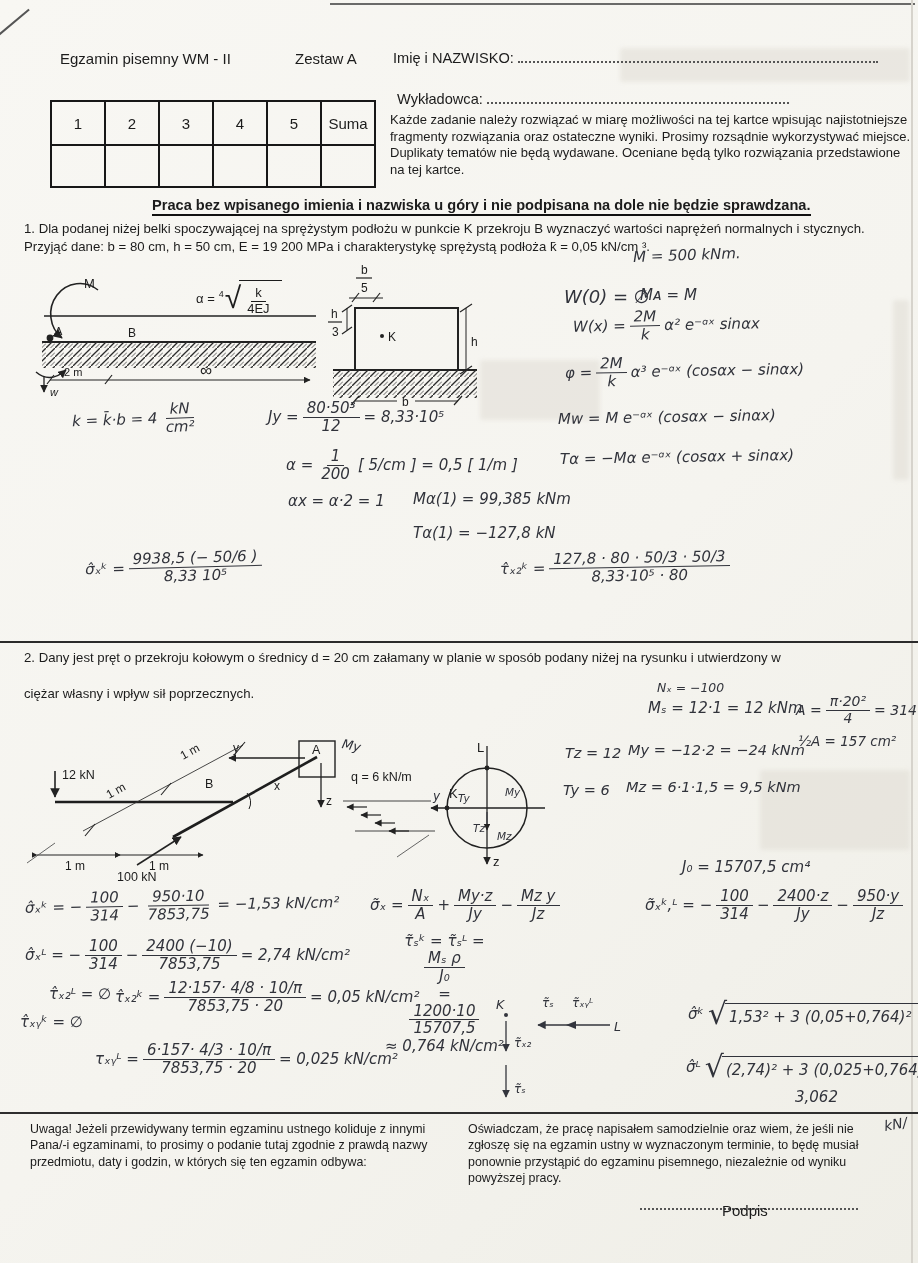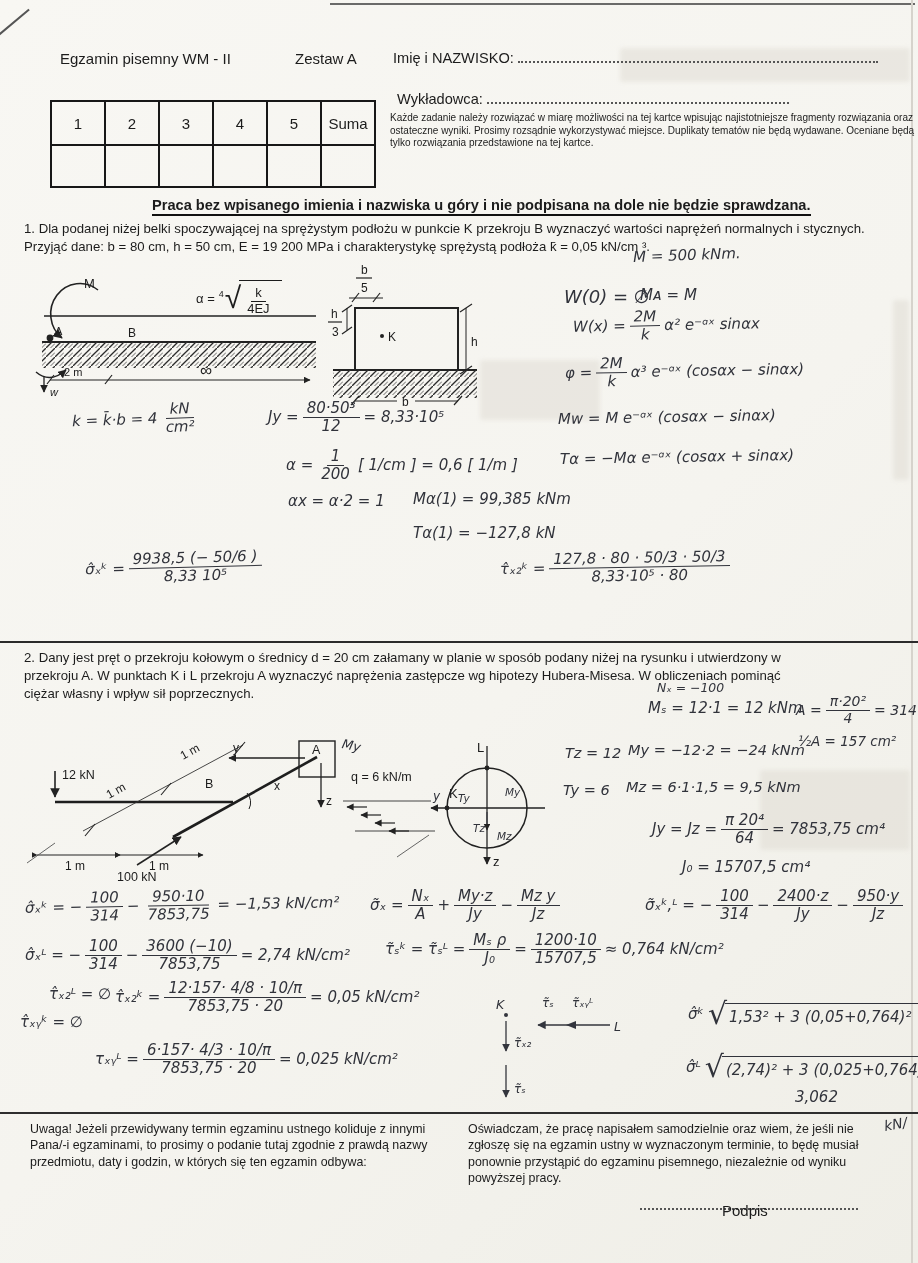--- a/index.html
+++ b/index.html
@@ -44,21 +44,21 @@
   <div class="abs pr" style="left:48px;top:50px;font-size:15px;margin-left:12px;">Egzamin pisemny WM - II</div>
   <div class="abs pr" style="left:295px;top:50px;font-size:15px;">Zestaw A</div>
   <div class="abs pr" style="left:393px;top:50px;font-size:14.6px;">
     <span>Imię i NAZWISKO:</span>
     <span class="dotted" style="width:360px;"></span>
   </div>
   <div class="abs pr" style="left:397px;top:91px;font-size:14.6px;">
     <span>Wykładowca:</span>
     <span class="dotted" style="width:302px;"></span>
   </div>
-  <div class="abs pr" style="left:390px;top:112px;width:528px;font-size:10px;line-height:1.27;">Każde zadanie należy rozwiązać w miarę możliwości na tej kartce wpisując najistotniejsze fragmenty rozwiązania oraz ostateczne wyniki. Prosimy rozsądnie wykorzystywać miejsce. Duplikaty tematów nie będą wydawane. Oceniane będą tylko rozwiązania przedstawione na tej kartce.</div>
+  <div class="abs pr" style="left:390px;top:112px;width:528px;font-size:13px;line-height:1.27;">Każde zadanie należy rozwiązać w miarę możliwości na tej kartce wpisując najistotniejsze fragmenty rozwiązania oraz ostateczne wyniki. Prosimy rozsądnie wykorzystywać miejsce. Duplikaty tematów nie będą wydawane. Oceniane będą tylko rozwiązania przedstawione na tej kartce.</div>
   <div class="abs" style="left:152px;top:196px;">
     <span class="warn pr">Praca bez wpisanego imienia i nazwiska u góry  i  nie podpisana na dole  nie będzie sprawdzana.</span>
   </div>
 
   <table class="score abs" style="left:50px;top:100px;">
     <tbody>
         <tr class="r1">
       <td>1</td>
       <td>2</td>
       <td>3</td>
@@ -192,21 +192,21 @@
         <span class="den">12</span>
       </span>
     <span>= 8,33·10⁵</span>
   </div>
   <div class="abs hw eq" style="left:286px;top:448px;font-size:15px;">
     <span>α =</span>
     <span class="frac">
         <span class="num">1</span>
         <span class="den">200</span>
       </span>
-    <span>[ 1/cm ] = 0,6 [ 1/m ]</span>
+    <span>[ 5/cm ] = 0,5 [ 1/m ]</span>
   </div>
   <div class="abs hw" style="left:288px;top:492px;font-size:15px;">αx = α·2 = 1</div>
   <div class="abs hw" style="left:413px;top:490px;font-size:15px;">Mα(1) = 99,385 kNm</div>
   <div class="abs hw" style="left:413px;top:524px;font-size:15px;">Tα(1) = −127,8 kN</div>
   <div class="abs hw eq" style="left:85px;top:550px;font-size:15px;transform:rotate(-1.5deg);">
     <span>σ̂ₓᵏ =</span>
     <span class="frac">
         <span class="num">9938,5 (− 50/6 )</span>
         <span class="den">8,33 10⁵</span>
       </span>
@@ -215,21 +215,20 @@
     <span>τ̂ₓ₂ᵏ =</span>
     <span class="frac">
         <span class="num">127,8 · 80 · 50/3 · 50/3</span>
         <span class="den">8,33·10⁵ · 80</span>
       </span>
   </div>
 
   <div class="abs" style="left:0;top:641px;width:918px;height:2px;background:#2b2b2b;"></div>
 
   <div class="abs pr" style="left:24px;top:650px;font-size:13.2px;white-space:nowrap;">2. Dany jest pręt o przekroju kołowym o średnicy d = 20 cm załamany w planie w sposób podany niżej na rysunku i utwierdzony w</div>
-  <div class="abs pr" style="left:24px;top:668px;font-size:13.2px;white-space:nowrap;">przekroju A.  W punktach K i L  przekroju A wyznaczyć naprężenia zastępcze wg hipotezy Hubera-Misesa.  W obliczeniach pominąć</div>
   <div class="abs pr" style="left:24px;top:686px;font-size:13.2px;white-space:nowrap;">ciężar własny i wpływ sił poprzecznych.</div>
   <div class="abs hw small" style="left:657px;top:680px;">Nₓ = −100</div>
   <div class="abs hw" style="left:648px;top:699px;font-size:15px;">Mₛ = 12·1 = 12 kNm</div>
   <div class="abs hw eq" style="left:796px;top:694px;font-size:14px;">
     <span>A =</span>
     <span class="frac">
         <span class="num">π·20²</span>
         <span class="den">4</span>
       </span>
     <span>= 314</span>
@@ -298,28 +297,20 @@
     <text x="48" y="94" font-size="10.5" class="hwsvg">Tz</text>
     <text x="72" y="102" font-size="10.5" class="hwsvg">Mz</text>
     <line x1="62" y1="74" x2="62" y2="92" stroke="#33353d" stroke-width="1.1" marker-end="url(#ar3)"></line>
   </svg>
 
   <div class="abs hw" style="left:565px;top:745px;font-size:14.5px;">Tz = 12</div>
   <div class="abs hw" style="left:628px;top:742px;font-size:14.5px;">My = −12·2 = −24 kNm</div>
   <div class="abs hw" style="left:798px;top:733px;font-size:13.5px;">½A = 157 cm²</div>
   <div class="abs hw" style="left:563px;top:782px;font-size:14.5px;">Ty = 6</div>
   <div class="abs hw" style="left:626px;top:779px;font-size:14.5px;">Mz = 6·1·1,5 = 9,5 kNm</div>
-  <div class="abs hw eq" style="left:652px;top:812px;font-size:15px;">
-    <span>Jy = Jz =</span>
-    <span class="frac">
-        <span class="num">π 20⁴</span>
-        <span class="den">64</span>
-      </span>
-    <span>= 7853,75 cm⁴</span>
-  </div>
   <div class="abs hw" style="left:682px;top:858px;font-size:15px;">J₀ = 15707,5 cm⁴</div>
 
   <div class="abs hw eq" style="left:25px;top:888px;font-size:15px;transform:rotate(-1deg);">
     <span>σ̂ₓᵏ = −</span>
     <span class="frac">
         <span class="num">100</span>
         <span class="den">314</span>
       </span>
     <span>−</span>
     <span class="frac">
@@ -363,26 +354,26 @@
       </span>
   </div>
   <div class="abs hw eq" style="left:25px;top:938px;font-size:15px;">
     <span>σ̂ₓᴸ = −</span>
     <span class="frac">
         <span class="num">100</span>
         <span class="den">314</span>
       </span>
     <span>−</span>
     <span class="frac">
-        <span class="num">3600 (−10)</span>
+        <span class="num">2400 (−10)</span>
         <span class="den">7853,75</span>
       </span>
     <span>= 2,74 kN/cm²</span>
   </div>
-  <div class="abs hw eq" style="left:385px;top:932px;font-size:15px;">
+  <div class="abs hw eq" style="left:385px;top:932px;font-size:15px;flex-direction:column;">
     <span>τ̃ₛᵏ = τ̃ₛᴸ =</span>
     <span class="frac">
         <span class="num">Mₛ ρ</span>
         <span class="den">J₀</span>
       </span>
     <span>=</span>
     <span class="frac">
         <span class="num">1200·10</span>
         <span class="den">15707,5</span>
       </span>

